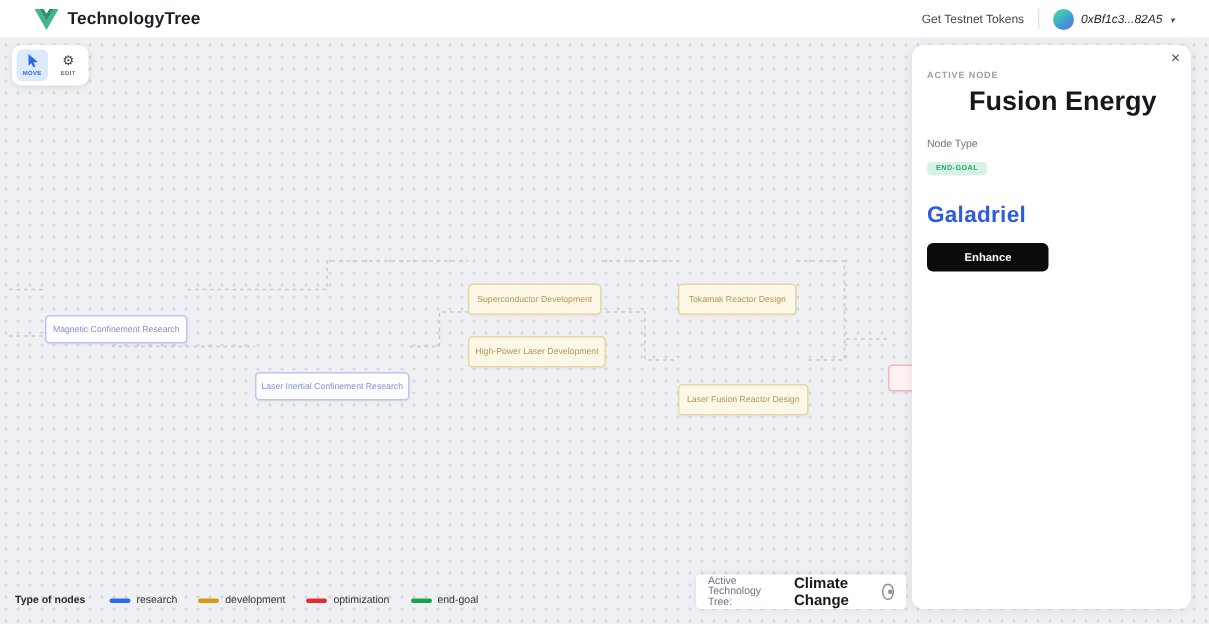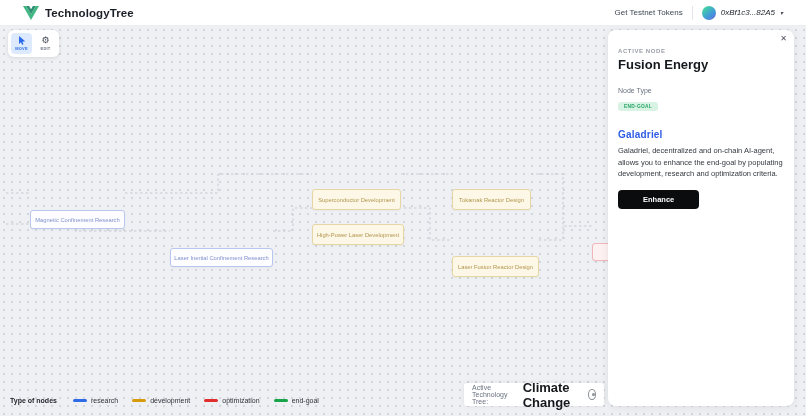--- a/index.html
+++ b/index.html
@@ -52,38 +52,38 @@
   .legend-items { display:flex; align-items:center; gap:14px; }
   .legend-item { display:flex; align-items:center; gap:4px; }
   .legend-dash { width:14px; height:3px; border-radius:2px; display:inline-block; }
   .legend-item span:last-child { font-size:7px; color:#2d3138; }
 
   
   .tree-bar { position:absolute; left:464px; top:383px; width:140px; height:23px; background:#fff;
               border-radius:3px; box-shadow:0 0 5px rgba(0,0,0,.07); display:flex; align-items:center;
               padding:0 8px; gap:4px; z-index:4; }
   .tree-bar-label { font-size:7px; color:#6b7280; }
-  .tree-bar-value { font-size:13px; font-weight:700; color:#15181d; }
+  .tree-bar-value { font-size:10px; font-weight:700; color:#15181d; }
   .tree-switcher { margin-left:auto; width:11px; height:11px; border:1px solid #8b9097; border-radius:50%;
                    position:relative; cursor:pointer; background:#fff; }
   .tree-switcher::after { content:""; position:absolute; left:3px; top:3px; width:3px; height:3px;
                           border-radius:50%; background:#8b9097; }
 
   
   .panel { position:absolute; left:608px; top:30px; width:186px; height:376px; background:#fff;
            border-radius:8px; box-shadow:0 1px 8px rgba(0,0,0,.08); z-index:6; padding:10px; }
   .panel-close { position:absolute; top:5px; right:7px; background:none; border:none; font-size:8px;
                  color:#4b515b; cursor:pointer; line-height:1; }
   .active-node-label { margin-top:8px; font-size:6px; font-weight:600; letter-spacing:.6px;
                        color:#9aa0a8; text-transform:uppercase; }
-  .panel-title { margin-top:3px; font-size:13px; font-weight:800; color:#15181d; }
+  .panel-title { margin-top:3px; font-size:18px; font-weight:800; color:#15181d;margin-left:28px; }
   .node-type-label { margin-top:15px; font-size:7px; color:#6b7280; }
   .type-badge { display:inline-block; margin-top:4px; background:#d8f3e4; color:#27a465;
                 font-size:4.8px; font-weight:700; letter-spacing:.3px; padding:2px 6px; border-radius:3px; }
-  .agent-name { margin-top:17px; font-size:10px; font-weight:800; color:#2e5be4; letter-spacing:.2px; }
+  .agent-name { margin-top:17px; font-size:15px; font-weight:800; color:#2e5be4; letter-spacing:.2px; }
   .agent-desc { margin-top:5px; font-size:7.5px; line-height:1.55; color:#33383f; }
   .enhance-btn { margin-top:10px; background:#0b0c0e; color:#fff; border:none; border-radius:4px;
                  font-size:7.5px; font-weight:600; padding:5px 25px; cursor:pointer;
                  font-family:"Liberation Sans", sans-serif; }
 </style>
 </head>
 <body>
 
 <div class="app">
 
@@ -167,17 +167,16 @@
     <span class="tree-switcher"></span>
   </div>
 
   <div class="panel">
     <button class="panel-close">✕</button>
     <div class="active-node-label">ACTIVE NODE</div>
     <div class="panel-title">Fusion Energy</div>
     <div class="node-type-label">Node Type</div>
     <span class="type-badge">END-GOAL</span>
     <div class="agent-name">Galadriel</div>
-    <div class="agent-desc">Galadriel, decentralized and on-chain AI-agent, allows you to enhance the end-goal by populating development, research and optimization criteria.</div>
     <button class="enhance-btn">Enhance</button>
   </div>
 
 </div>
 
 </body></html>

